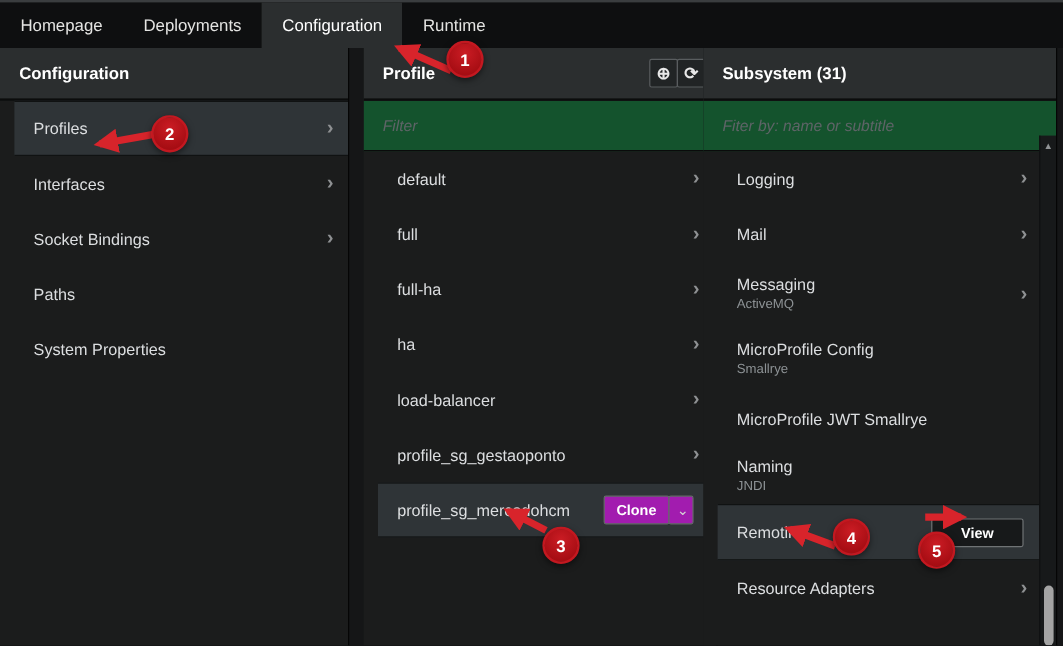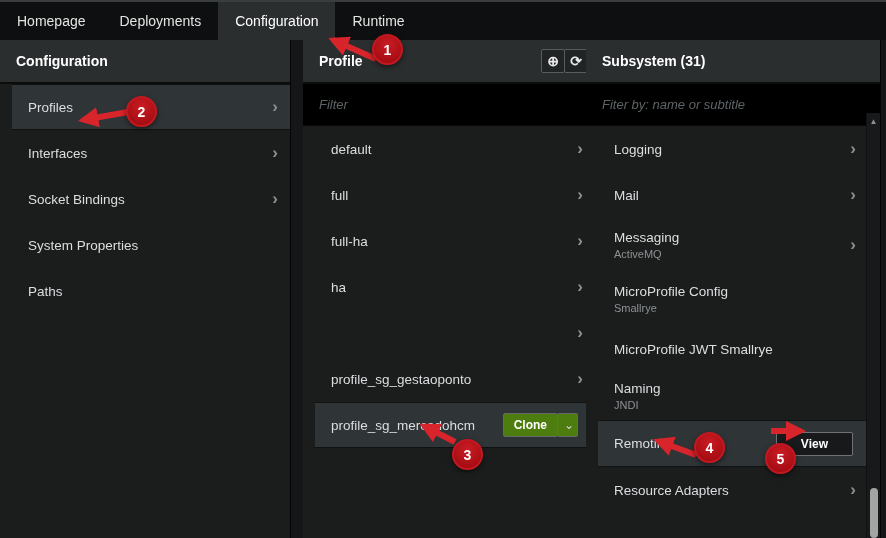--- a/index.html
+++ b/index.html
@@ -33,21 +33,21 @@
     color:#ffffff;font-weight:bold;font-size:14px;
   }
   .header-tools{position:absolute;right:9px;top:50%;transform:translateY(-50%);display:flex;}
   .icon-btn{
     width:24px;height:24px;background:#212425;border:1px solid #595d5f;border-radius:2px;
     color:#e8e8e8;display:flex;align-items:center;justify-content:center;
     font-size:14px;line-height:1;cursor:pointer;box-sizing:border-box;
   }
   .icon-btn + .icon-btn{margin-left:-1px;}
   .filter-row{
-    height:42px;background:#000000;border-bottom:1px solid #0a0b0b;
+    height:42px;background:#14532d;border-bottom:1px solid #0a0b0b;
     display:flex;align-items:center;padding:0 16px;box-sizing:border-box;justify-content:center;
   }
   input.filter{
     width:100%;background:transparent;border:none;outline:none;
     color:#cfcfcf;font-size:13px;font-style:italic;font-family:inherit;padding:0;
   }
   input.filter::placeholder{color:#5e6467;font-style:italic;opacity:1;}
   
   .row{
     position:relative;display:flex;flex-direction:column;justify-content:center;
@@ -57,21 +57,21 @@
   .row.selected{background:#2f3437;border-top:1px solid #101212;border-bottom:1px solid #101212;}
   .row .chev{
     position:absolute;top:50%;transform:translateY(-55%);
     color:#8e9092;font-size:17px;font-weight:bold;line-height:1;
   }
   .chev.r12{right:12px;} .chev.r14{right:14px;} .chev.r24{right:24px;}
   .subtitle{color:#8d9295;font-size:11px;margin-top:3px;}
   
   .btn-group{position:absolute;right:19px;top:50%;transform:translateY(-50%);display:flex;}
   .btn{
-    background:#4d7c0f;border:1px solid #66696b;border-radius:2px;color:#fff;
+    background:#a21caf;border:1px solid #66696b;border-radius:2px;color:#fff;
     font-weight:bold;font-size:12px;font-family:inherit;padding:5px 10px;cursor:pointer;line-height:1;
   }
   .btn.caret-seg{margin-left:-1px;padding:5px 6px;color:#d4d4d4;font-weight:normal;width:21px;box-sizing:border-box;text-align:center;}
   .btn.view-btn{position:absolute;right:27px;top:50%;transform:translateY(-50%);background:#17191a;border-color:#6f7375;padding:5px 24px;}
   
   .scrollbar{
     position:absolute;right:0;top:73px;bottom:0;width:14px;
     background:#17191a;border-left:1px solid #101112;box-sizing:border-box;
   }
   .scroll-up{position:absolute;top:5px;left:0;width:100%;text-align:center;color:#909395;font-size:8px;line-height:1;cursor:pointer;}
@@ -106,24 +106,24 @@
   </div>
   <div class="row h46">
     <span>Interfaces</span>
     <span class="chev r12">›</span>
   </div>
   <div class="row h46">
     <span>Socket Bindings</span>
     <span class="chev r12">›</span>
   </div>
   <div class="row h46">
+    <span>Paths</span>
+  </div>
+  <div class="row h46">
     <span>System Properties</span>
-  </div>
-  <div class="row h46">
-    <span>Paths</span>
   </div>
 </section>
 
 <section class="col" id="col-profile">
   <div class="col-header">
     <span>Profile</span>
     <div class="header-tools">
       <div class="icon-btn">
         <span>⊕</span>
       </div>
@@ -145,20 +145,21 @@
   </div>
   <div class="row h46">
     <span>full-ha</span>
     <span class="chev r14">›</span>
   </div>
   <div class="row h46">
     <span>ha</span>
     <span class="chev r14">›</span>
   </div>
   <div class="row h46">
+    <span>load-balancer</span>
     <span class="chev r14">›</span>
   </div>
   <div class="row h46">
     <span>profile_sg_gestaoponto</span>
     <span class="chev r14">›</span>
   </div>
   <div class="row h46 selected">
     <span>profile_sg_mercadohcm</span>
     <div class="btn-group">
       <button class="btn">Clone</button>

